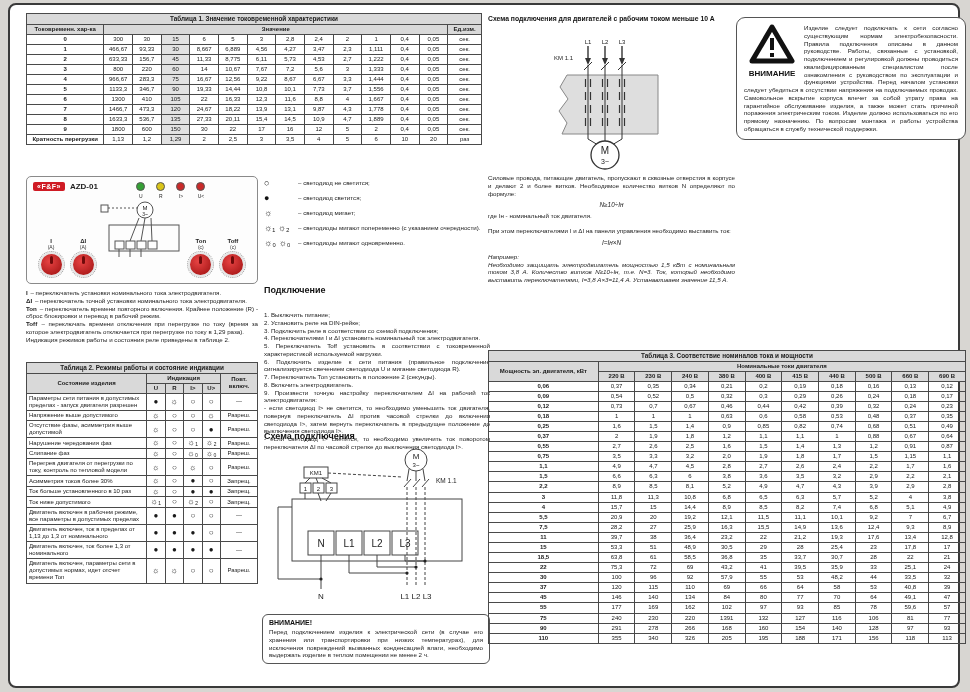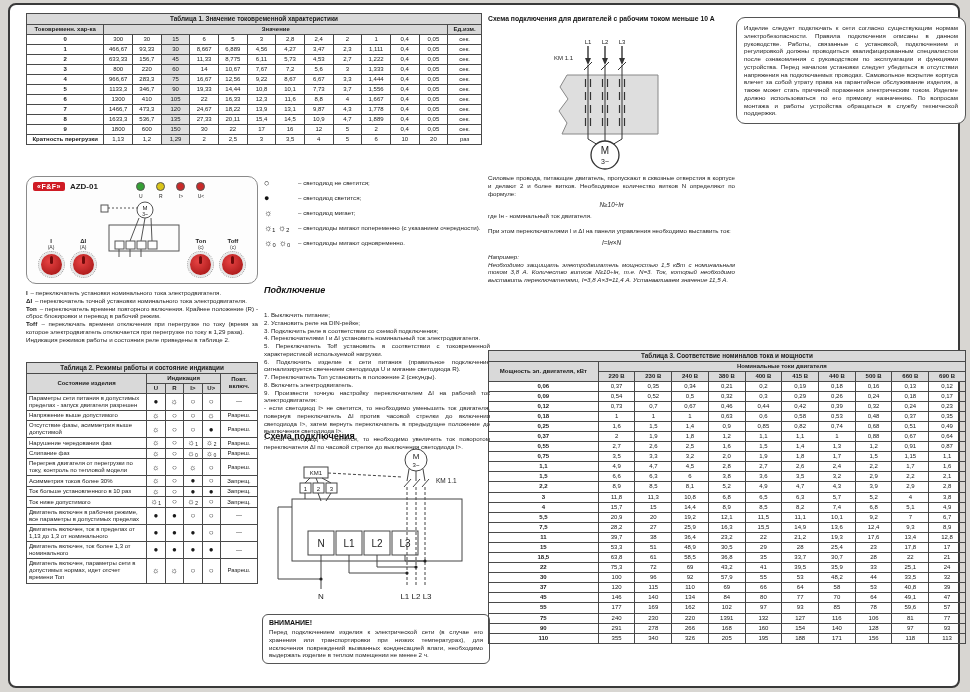--- a/index.html
+++ b/index.html
@@ -15,21 +15,21 @@
   .state{text-align:left;padding-left:2px;}
   .sym{font-size:8px;padding:0;}
   .h1{font-size:9px;font-weight:bold;color:#111;}
   .h2{font-size:6.8px;font-weight:bold;color:#111;}
   .p{font-size:6.2px;line-height:1.25;text-align:justify;color:#222;}
   .pd b{margin-right:1px;}
   .pd{font-size:6.2px;line-height:1.25;text-align:justify;color:#222;}
   .formula{font-size:6.4px;font-style:italic;text-align:center;margin:4px 0;color:#222;}
   .example{font-style:italic;}
   
-  .panel-box{border:1px solid #8a8a8a;border-radius:10px;height:106px;position:relative;background:#fdfdfd;}
+  .panel-box{border:1px solid #8a8a8a;border-radius:5px;height:106px;position:relative;background:#fdfdfd;}
   .panel-top{display:flex;align-items:flex-start;padding:5px 6px 0 6px;}
   .logo{background:#cf1b24;color:#fff;font-weight:bold;font-size:7px;padding:1px 4px;border-radius:2px;letter-spacing:0.5px;}
   .model{font-size:8px;font-weight:bold;margin-left:5px;color:#222;}
   .led-group{display:flex;gap:10px;margin-left:38px;}
   .led-item{display:flex;flex-direction:column;align-items:center;width:10px;}
   .led-dot{width:7px;height:7px;border-radius:50%;border:1px solid #555;}
   .led-lab{font-size:5px;margin-top:2px;color:#222;}
   .knob-row{display:flex;justify-content:space-between;align-items:flex-end;padding:0 8px 6px 8px;position:absolute;bottom:0;left:0;right:0;}
   .knob-unit{width:36px;text-align:center;}
   .knob-lab{font-size:6px;font-weight:bold;color:#222;}
@@ -491,21 +491,21 @@
         <span class="lg-sym">☼₁ ☼₂</span>
         <span class="lg-txt">– светодиоды мигают попеременно (с указанием очередности).</span>
       </div>
       <div class="lg-row">
         <span class="lg-sym">☼₀ ☼₀</span>
         <span class="lg-txt">– светодиоды мигают одновременно.</span>
       </div>
     </div>
 
   <div class="abs" style="left:254px;top:280px;width:226px;">
-    <div class="h1" style="margin-bottom:16px;font-style:italic;">Подключение</div>
+    <div class="h1" style="margin-bottom:16px;">Подключение</div>
     <div id="conn-steps">
         <div class="step">1.&nbsp;Выключить питание;</div>
         <div class="step">2.&nbsp;Установить реле на DIN-рейке;</div>
         <div class="step">3.&nbsp;Подключить реле в соответствии со схемой подключения;</div>
         <div class="step">4.&nbsp;Переключателями I и ΔI установить номинальный ток электродвигателя.</div>
         <div class="step">5.&nbsp;Переключатель Toff установить в соответствии с токовременной характеристикой используемой нагрузки.</div>
         <div class="step">6.&nbsp;Подключить изделие к сети питания (правильное подключение сигнализируется свечением светодиода U и мигание светодиода R).</div>
         <div class="step">7.&nbsp;Переключатель Ton установить в положение 2 (секунды).</div>
         <div class="step">8.&nbsp;Включить электродвигатель.</div>
         <div class="step">9.&nbsp;Произвести точную настройку переключателем ΔI на рабочий ток электродвигателя:</div>
@@ -635,20 +635,28 @@
     <div class="p">Силовые провода, питающие двигатель, пропускают в сквозные отверстия в корпусе и делают 2 и более витков. Необходимое количество витков N определяют по формуле:</div>
     <div class="formula">N≥10÷Iн</div>
     <div class="p">где Iн - номинальный ток  двигателя.</div>
     <div class="p" style="margin-top:7px;">При этом переключателями I и ΔI на панели управления необходимо выставить ток:</div>
     <div class="formula">I=Iн×N</div>
     <div class="p example" style="margin-top:7px;">Например:</div>
     <div class="p example">Необходимо защищать электродвигатель мощностью 1,5 кВт с номинальным током 3,8 А. Количество витков N≥10÷Iн, т.е. N=3. Ток, который необходимо выставить переключателями, I=3,8 А×3=11,4 А. Устанавливаем значение 11,5 А.</div>
   </div>
 
   <div class="abs warn-right" style="left:726px;top:12px;width:230px;">
+    <div class="tri-wrap">
+      <svg width="46" height="40" viewBox="0 0 46 40">
+        <path d="M23,3 L43,37 L3,37 Z" fill="none" stroke="#111" stroke-width="5" stroke-linejoin="round"></path>
+        <rect x="21" y="14" width="4" height="12" fill="#111"></rect>
+        <rect x="21" y="29" width="4" height="4" fill="#111"></rect>
+      </svg>
+      <div class="tri-label">ВНИМАНИЕ</div>
+    </div>
     <div class="p">Изделие следует подключать к сети согласно существующим нормам электробезопасности. Правила подключения описаны в данном руководстве. Работы, связанные с установкой, подключением и регулировкой должны проводиться квалифицированным специалистом после ознакомления с руководством по эксплуатации и функциями устройства. Перед началом установки следует убедиться в отсутствии напряжения на подключаемых проводах. Самовольное вскрытие корпуса влечет за собой утрату права на гарантийное обслуживание изделия, а также может стать причиной поражения электрическим током. Изделие должно использоваться по его прямому назначению. По вопросам монтажа и работы устройства обращаться в службу технической поддержки.</div>
   </div>
 
   <div class="abs" style="left:478px;top:345px;width:478px;">
     <table>
       <colgroup>
         <col style="width:23%">
           <col style="width:7.7%">
           <col style="width:7.7%">
           <col style="width:7.7%">

